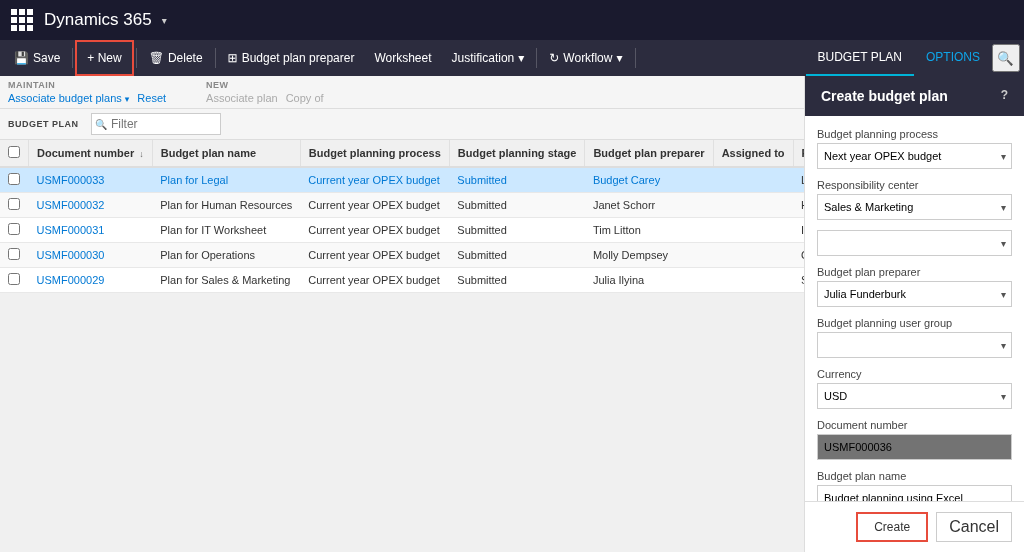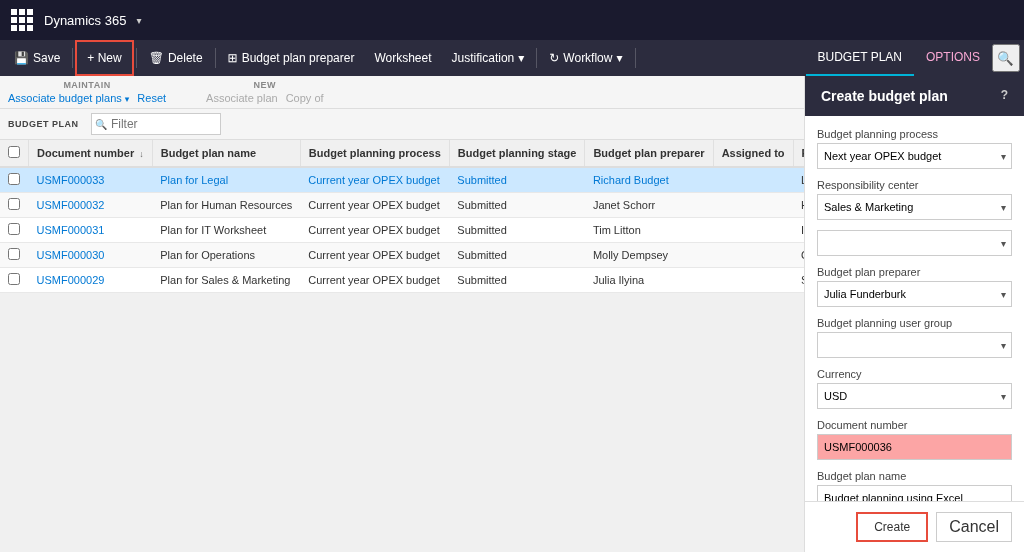--- a/index.html
+++ b/index.html
@@ -3,30 +3,30 @@
   <meta charset="utf-8">
   <style>
     * { box-sizing: border-box; margin: 0; padding: 0; }
     body { font-family: 'Segoe UI', Tahoma, Geneva, Verdana, sans-serif; font-size: 12px; background: #f0f0f0; display: flex; flex-direction: column; height: 552px; width: 1024px; overflow: hidden; }
 
     
     .top-bar { background: #1a1a2e; display: flex; align-items: center; height: 40px; padding: 0 8px; color: white; gap: 8px; }
     .top-bar-grid { display: flex; align-items: center; justify-content: center; width: 28px; height: 28px; cursor: pointer; }
     .grid-icon { display: grid; grid-template-columns: repeat(3, 6px); grid-template-rows: repeat(3, 6px); gap: 2px; }
     .grid-dot { background: white; width: 6px; height: 6px; }
-    .app-name { font-size: 13px; color: white; font-weight: 400; }
+    .app-name { font-size: 17px; color: white; font-weight: 400; }
     .app-name-chevron { color: #ccc; font-size: 10px; margin-left: 2px; }
 
     
     .toolbar { background: #2c2c3e; display: flex; align-items: center; height: 36px; padding: 0 4px; gap: 0; color: white; }
     .toolbar-btn { display: flex; align-items: center; gap: 4px; padding: 4px 10px; cursor: pointer; font-size: 12px; color: white; background: transparent; border: none; height: 36px; white-space: nowrap; }
     .toolbar-btn.new-btn { border: 2px solid #e74c3c; }
     .toolbar-btn.save-btn { background: transparent; }
     .toolbar-separator { width: 1px; background: rgba(255,255,255,0.2); height: 20px; margin: 0 2px; }
-    .toolbar-tab { display: flex; align-items: center; padding: 4px 12px; cursor: pointer; font-size: 12px; color: #f9a8d4; background: transparent; border: none; height: 36px; white-space: nowrap; border-bottom: 2px solid transparent; }
+    .toolbar-tab { display: flex; align-items: center; padding: 4px 12px; cursor: pointer; font-size: 12px; color: #0ea5e9; background: transparent; border: none; height: 36px; white-space: nowrap; border-bottom: 2px solid transparent; }
     .toolbar-tab.active { border-bottom: 2px solid #00b4d8; color: white; }
     .toolbar-spacer { flex: 1; }
     .toolbar-search { display: flex; align-items: center; justify-content: center; width: 28px; height: 28px; cursor: pointer; }
 
     
     .main-area { display: flex; flex: 1; overflow: hidden; }
     .filter-input { border: none; outline: none; font-size: 11px; width: 100%; }
 
     
     .table-container { flex: 1; overflow: auto; }
@@ -58,21 +58,21 @@
     .form-input { width: 100%; height: 26px; border: 1px solid #ccc; background: #f5f5f5; font-size: 11px; padding: 0 6px; }
     .form-input-white { background: white; }
     .right-panel-footer { padding: 10px 12px; border-top: 1px solid #ddd; display: flex; justify-content: flex-end; gap: 8px; }
     .btn-create { background: white; border: 2px solid #e74c3c; color: #333; padding: 5px 16px; font-size: 12px; cursor: pointer; font-weight: 400; }
     .btn-cancel { background: white; border: 1px solid #ccc; color: #333; padding: 5px 12px; font-size: 16px; cursor: pointer; }
 
     .content-wrapper { display: flex; flex-direction: column; flex: 1; overflow: hidden; }
 
     .top-section { background: #f5f5f5; padding: 4px 8px 0 8px; border-bottom: 1px solid #ddd; }
     .maintain-new-row { display: flex; gap: 40px; padding-bottom: 4px; }
-    .section-group { display: flex; flex-direction: column; text-align: center; }
+    .section-group { display: flex; flex-direction: column; }
     .section-title { font-size: 9px; color: #888; font-weight: 700; text-transform: uppercase; letter-spacing: 0.5px; margin-bottom: 2px; }
     .section-actions { display: flex; gap: 8px; }
     .section-action-link { font-size: 11px; color: #0078d4; cursor: pointer; }
     .section-action-link.disabled { color: #aaa; cursor: default; }
     .section-action-link .chevron { font-size: 9px; }
   </style>
 </head>
 <body>
 
 <div class="top-bar">
@@ -197,21 +197,21 @@
     <td class="checkbox-col">
       <input type="checkbox" class="checkbox" style="">
     </td>
     <td>
       <a class="doc-link" href="#">USMF000033</a>
     </td>
     <td style="color:#0078d4;">Plan for Legal</td>
     <td style="color:#0078d4;">Current year OPEX budget</td>
     <td class="status-submitted-blue">Submitted</td>
     <td style="color:#0078d4;">
-      <span class="preparer-link">Richard Budget</span>
+      <span class="preparer-link">Budget Carey</span>
     </td>
     <td></td>
     <td>Legal</td>
   </tr>
             <tr>
     <td class="checkbox-col">
       <input type="checkbox" class="checkbox" style="">
     </td>
     <td>
       <a class="doc-link" href="#">USMF000032</a>
@@ -333,21 +333,21 @@
         <label class="form-label">Currency</label>
         <div class="select-wrapper">
           <select>
             <option>USD</option>
           </select>
         </div>
       </div>
 
       <div class="form-group">
         <label class="form-label">Document number</label>
-        <input type="text" class="form-input" style="background: #fca5a5;" readonly="" value="USMF000036">
+        <input type="text" class="form-input" style="background: #737373;" readonly="" value="USMF000036">
       </div>
 
       <div class="form-group">
         <label class="form-label">Budget plan name</label>
         <input type="text" class="form-input form-input-white" value="Budget planning using Excel" style="">
       </div>
 
     </div>
     <div class="right-panel-footer">
       <button class="btn-create">Create</button>

